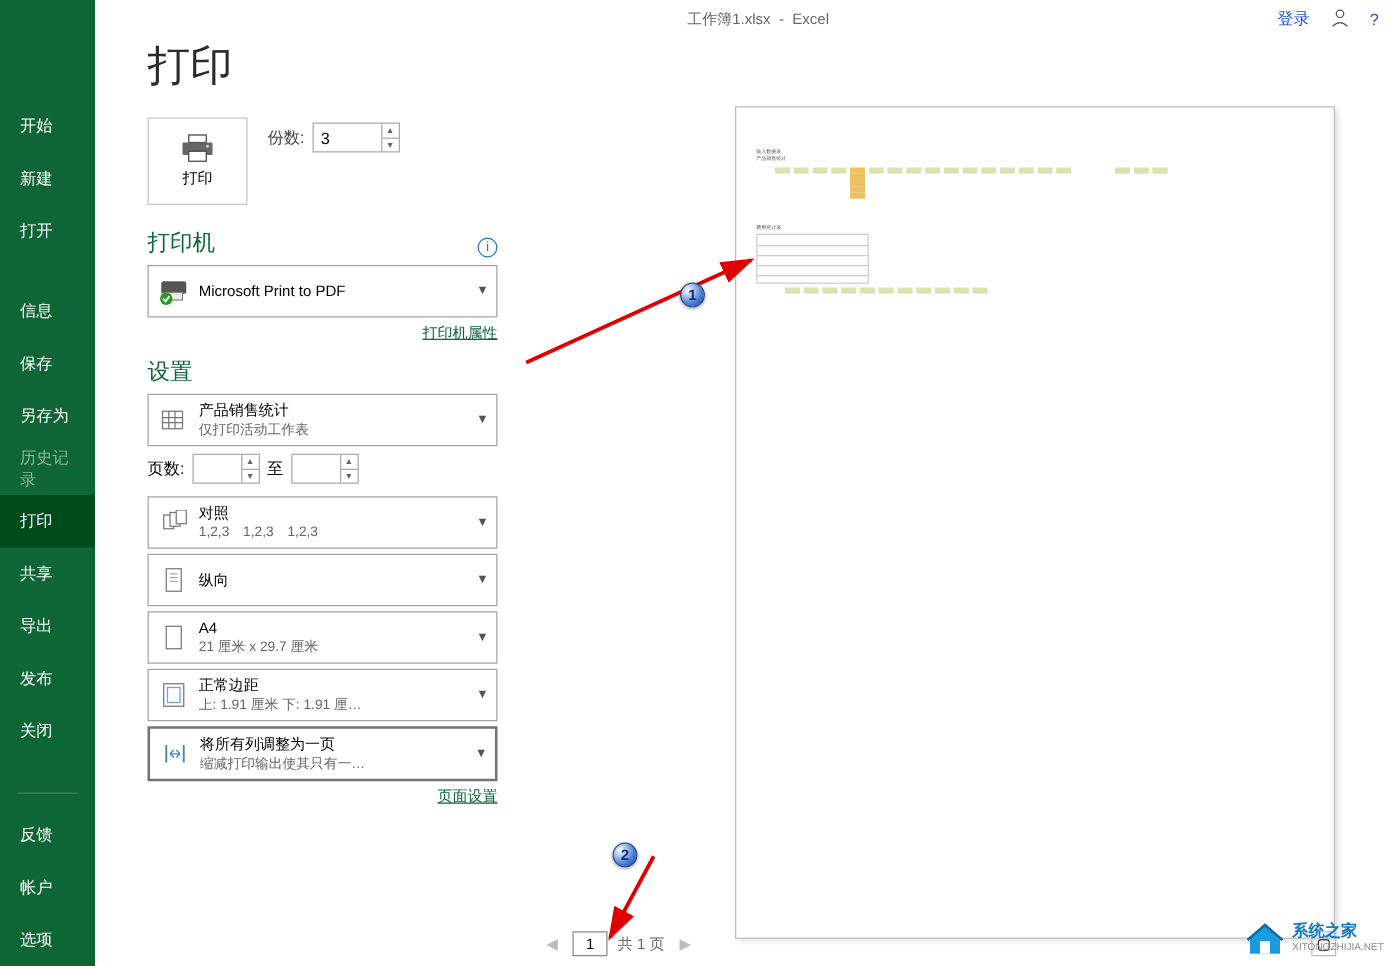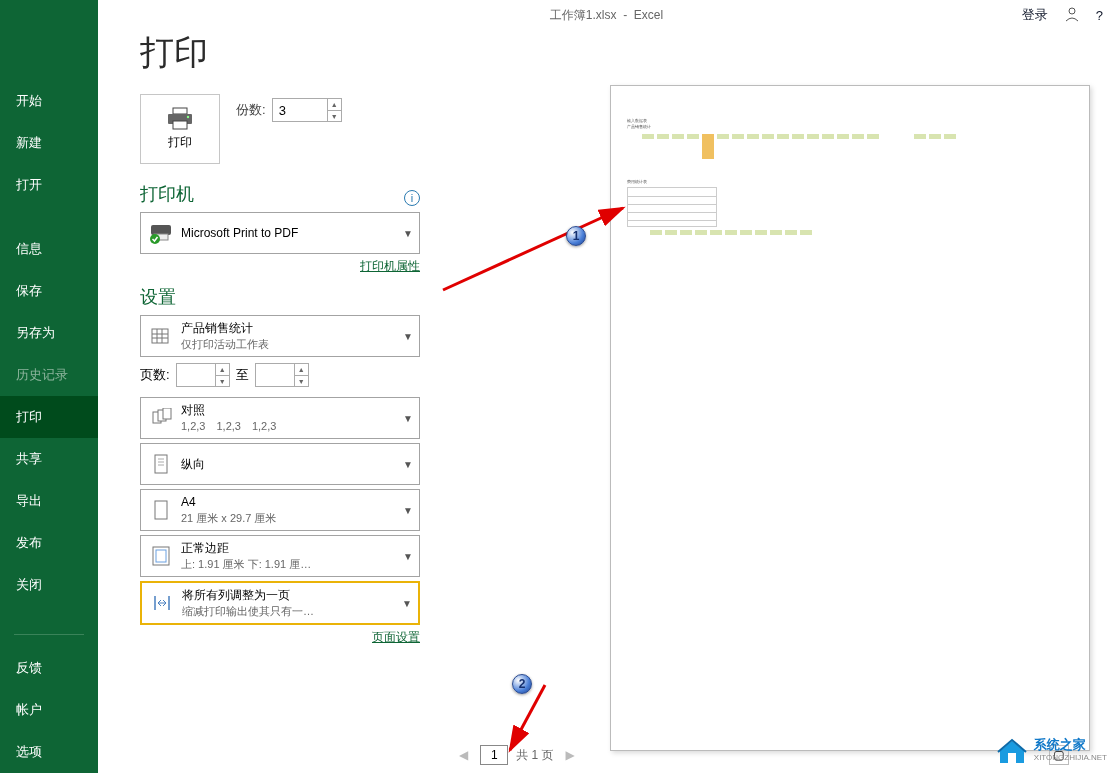--- a/index.html
+++ b/index.html
@@ -1,50 +1,50 @@
 <!DOCTYPE html>
 <html><head>
 <meta charset="utf-8">
 <style>
 * { margin: 0; padding: 0; box-sizing: border-box; font-family: "Microsoft YaHei", "Segoe UI", sans-serif; }
 body { width: 1115px; height: 773px; background: #fff; overflow: hidden; position: relative; }
 
 .app { display: flex; height: 773px; }
 
 
-.sidebar { width: 98px; background: #0e6535; color: #fff; display: flex; flex-direction: column; padding-top: 80px; }
+.sidebar { width: 76px; background: #0e6535; color: #fff; display: flex; flex-direction: column; padding-top: 80px; }
 .sidebar-item { padding: 10px 16px; font-size: 13px; cursor: pointer; display:flex; align-items:center; height:42px;}
 .sidebar-item.active { background: #004b1c; color:#fff; }
 .sidebar-item.disabled { color: #8db59d; }
 .sidebar-divider { height:1px; background:#3a8359; margin:18px 14px 12px 14px;}
 .sidebar-spacer { flex:1;}
 
 
 .titlebar { position:absolute; top:0; left:98px; right:0; height:30px; display:flex; align-items:center; justify-content:center; font-size:12px; color:#666;}
-.titlebar .right { position:absolute; right:12px; display:flex; gap:16px; align-items:center; font-size:13px; color:#0f172a;}
+.titlebar .right { position:absolute; right:12px; display:flex; gap:16px; align-items:center; font-size:13px; color:#1d4ed8;}
 .titlebar .right span { cursor:pointer;}
 
 
 .main { flex:1; display:flex; padding: 30px 0 0 42px; }
 .print-panel { width:280px; }
 .page-title { font-size: 34px; font-weight: 300; color:#2b2b2b; margin-bottom: 18px; }
 
 .print-row { display:flex; align-items:flex-start; gap:16px; margin-bottom:18px;}
 .print-button-box { width:80px; height:70px; border:1px solid #c6c6c6; display:flex; flex-direction:column; align-items:center; justify-content:center; gap:3px; cursor:pointer; }
 .copies-label { font-size:13px; color:#444; margin-right:6px;}
 .copies-input { width:70px; height:24px; border:1px solid #ababab; display:flex; align-items:center; padding:0 6px; font-size:13px; position:relative;}
 .spinner { position:absolute; right:0; top:0; width:14px; height:100%; display:flex; flex-direction:column; border-left:1px solid #ababab;}
 .spinner div{flex:1; font-size:7px; text-align:center; line-height:11px; color:#666; cursor:pointer;}
 .spinner div:first-child{border-bottom:1px solid #ababab;}
 
 .section-title { font-size:18px; color:#0e6535; font-weight:400; margin-bottom:6px; display:flex; align-items:flex-end; justify-content:space-between;}
 .section-title .info-icon { width:16px; height:16px; border:1px solid #2a7ab0; border-radius:50%; color:#2a7ab0; font-size:11px; display:flex; align-items:center; justify-content:center;}
 
 .dropdown { border:1px solid #a3a3a3; min-height:42px; display:flex; align-items:center; padding:4px 6px; margin-bottom:4px; position:relative; cursor:pointer; background:#fff;}
-.dropdown.selected { border:2px solid #eab308; }
+.dropdown.selected { border:2px solid #737373; }
 .dropdown .chev { position:absolute; right:6px; top:50%; transform:translateY(-50%); font-size:10px; color:#555;}
 .dropdown .icon-box { width:28px; display:flex; align-items:center; justify-content:center; margin-right:6px;}
 .dropdown .texts { flex:1; font-size:12px; line-height:16px; }
 .dropdown .texts .sub { color:#666; font-size:11px;}
 .link-right { text-align:right; font-size:12px; }
 .link-right span { color:#0e6535; text-decoration:underline; cursor:pointer;}
 .section-title-plain { font-size:18px; color:#0e6535; font-weight:400; margin-top:10px; margin-bottom:6px;}
 
 .pages-row { display:flex; align-items:center; gap:6px; font-size:13px; margin:6px 0 10px 0;}
 .page-input { width:54px; height:24px; border:1px solid #ababab; position:relative;}

